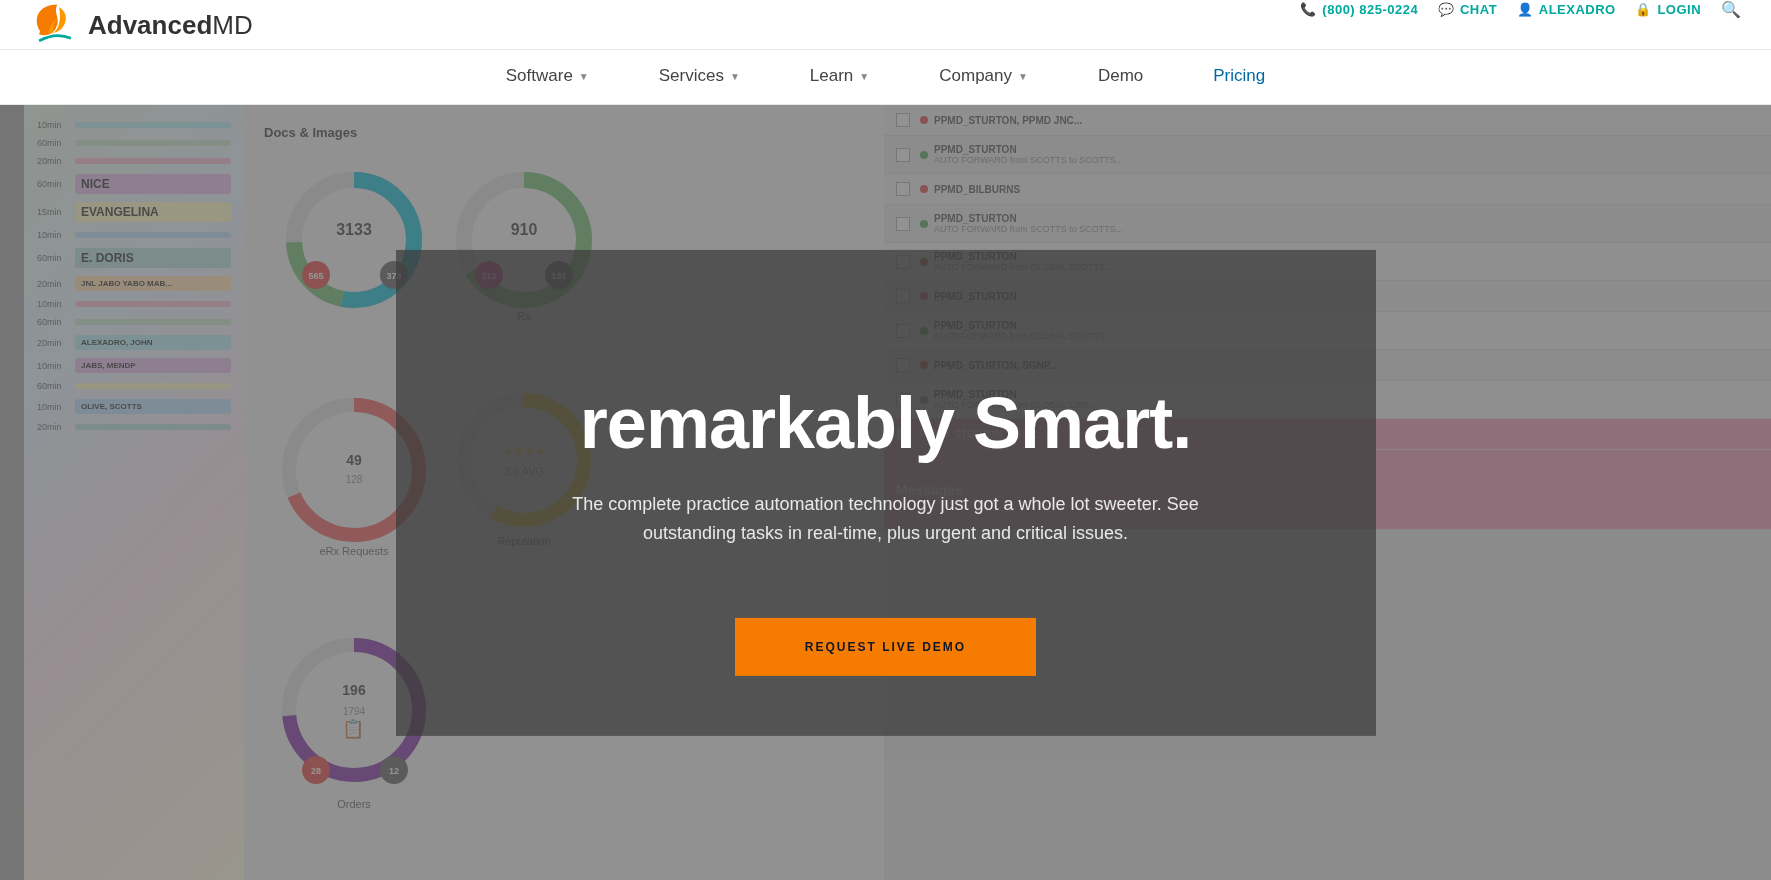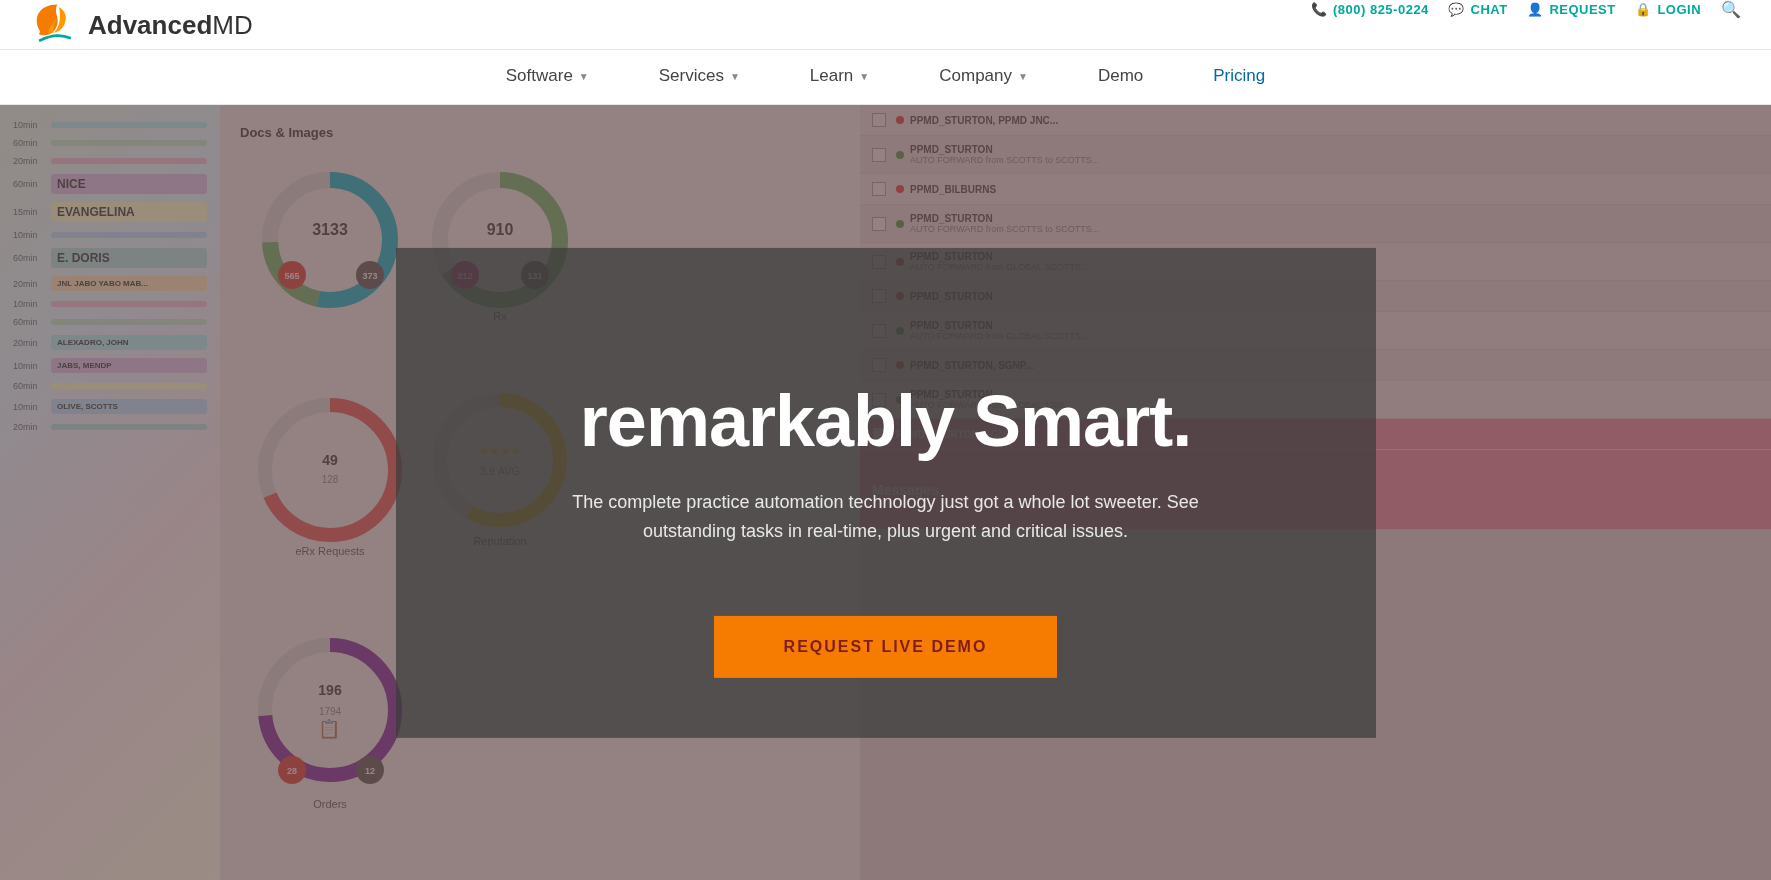--- a/index.html
+++ b/index.html
@@ -86,22 +86,23 @@
       position: relative;
       width: 1771px;
       height: 775px;
       overflow: hidden;
     }
 
     
     .hero-bg {
       position: absolute;
       top: 0; left: 0; right: 0; bottom: 0;
-      background: #b91c1c;
-      display: flex;
+      background: #a3a3a3;
+      display: flex;
+      padding-left: 24px;
     }
 
     
     .bg-left {
       width: 220px;
       height: 775px;
       background: linear-gradient(135deg, #e8f5e9 0%, #e3f2fd 30%, #fce4ec 60%, #fff8e1 100%);
       padding: 10px 0;
       overflow: hidden;
       opacity: 0.85;
@@ -213,24 +214,24 @@
       font-size: 18px;
       color: #e8e8e8;
       line-height: 1.6;
       margin-bottom: 70px;
       max-width: 720px;
       margin-left: auto;
       margin-right: auto;
     }
     .cta-button {
       background: #f57c00;
-      color: #7f1d1d;
+      color: #0f172a;
       border: none;
       padding: 22px 70px;
-      font-size: 16px;
+      font-size: 12px;
       font-weight: 700;
       letter-spacing: 2px;
       cursor: pointer;
       text-transform: uppercase;
       display: inline-block;
     }
 
     
     .chart-container {
       padding: 20px;
@@ -263,21 +264,21 @@
     <a class="top-action top-action-phone">
       <span>📞</span>
       <span>(800) 825-0224</span>
     </a>
     <a class="top-action">
       <span>💬</span>
       <span>CHAT</span>
     </a>
     <a class="top-action">
       <span>👤</span>
-      <span>REQUEST</span>
+      <span>ALEXADRO</span>
     </a>
     <a class="top-action">
       <span>🔒</span>
       <span>LOGIN</span>
     </a>
     <span class="search-icon-top">🔍</span>
   </div>
 </div>
 
 <nav class="nav-bar">

